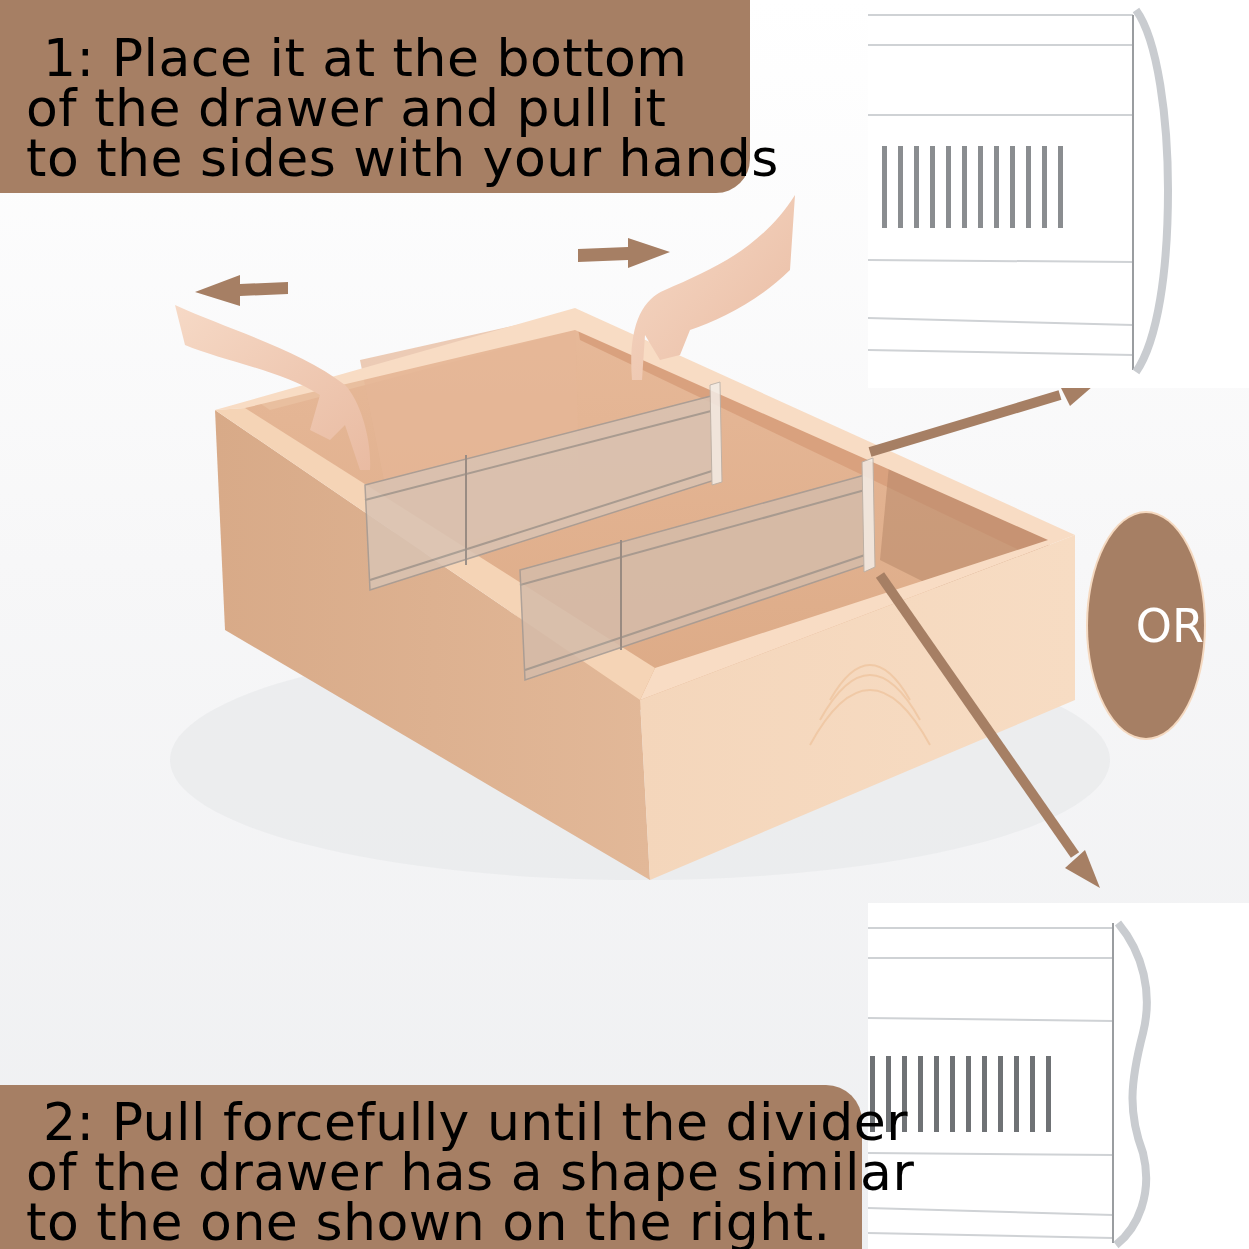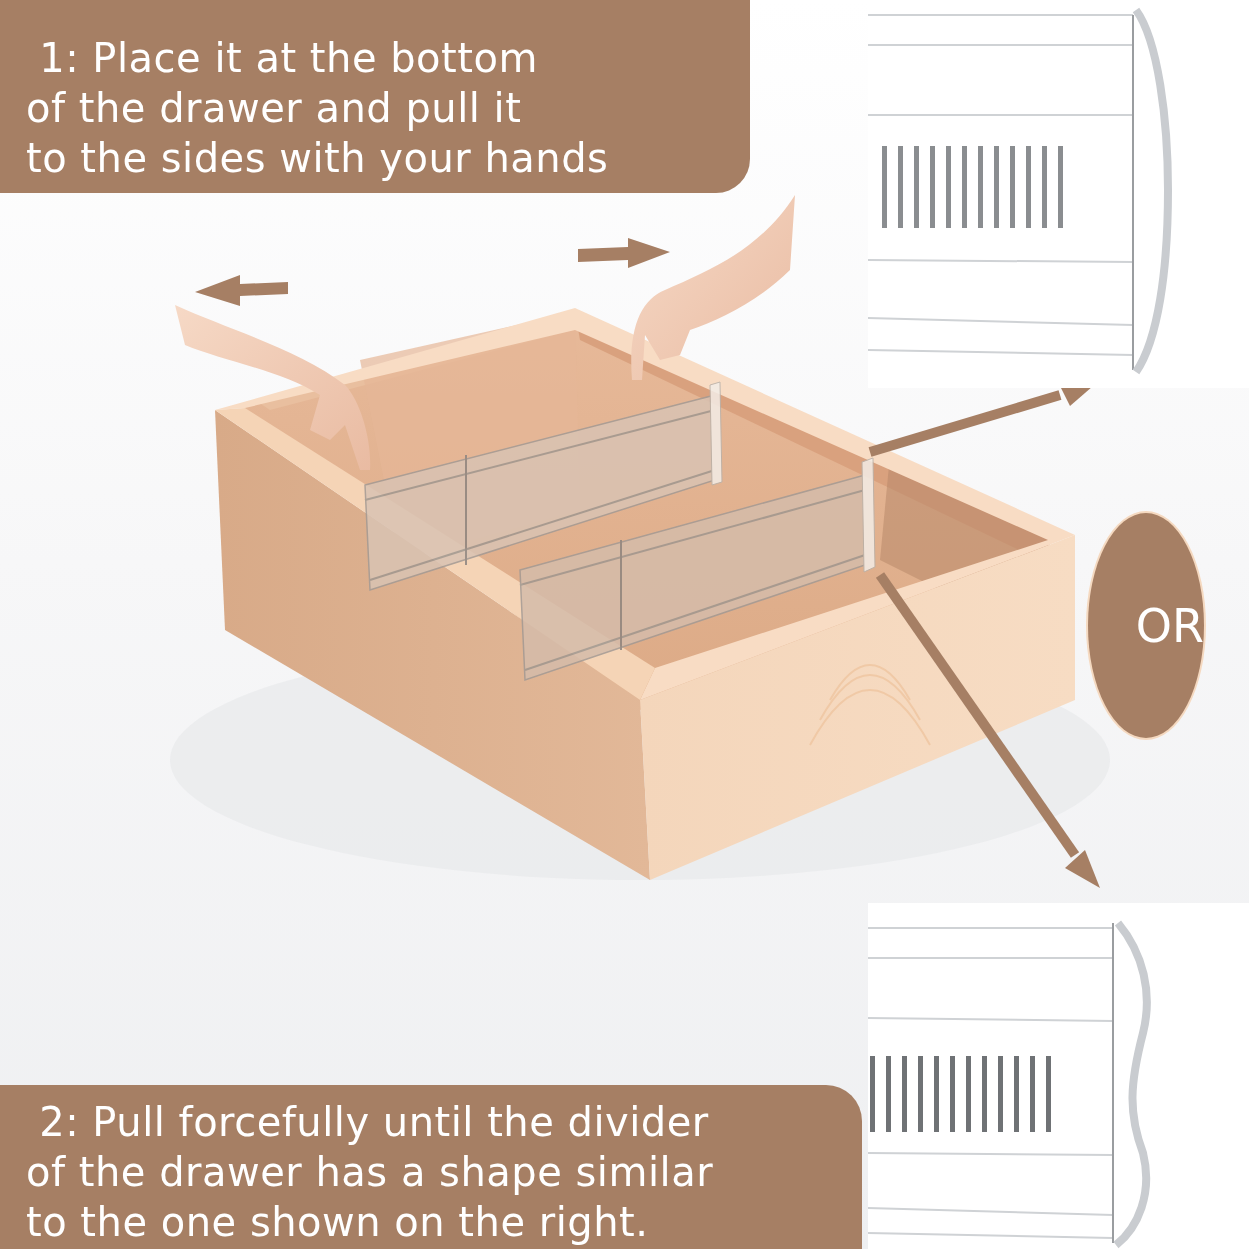--- a/index.html
+++ b/index.html
@@ -5,23 +5,23 @@
   html, body { margin: 0; padding: 0; }
   body {
     width: 1249px; height: 1249px; position: relative; overflow: hidden;
     background: linear-gradient(180deg, #ffffff 0%, #f7f7f8 45%, #eeeff1 100%);
     font-family: "DejaVu Sans", sans-serif;
   }
   .abs { position: absolute; }
 
   
   .banner {
-    background: #a67f64; color: #ffffff;
+    background: #a67f64; color: #000000;
     font-family: "DejaVu Sans", sans-serif;
-    font-size: 40px; line-height: 50px; letter-spacing: 0.5px;
+    font-size: 52px; line-height: 50px; letter-spacing: 0.5px;
     box-sizing: border-box; white-space: pre;
   }
   #banner-top {
     left: 0; top: 0; width: 750px; height: 193px;
     border-bottom-right-radius: 34px;
     padding: 33px 0 0 26px;
   }
   #banner-bottom {
     left: 0; top: 1085px; width: 862px; height: 188px;
     border-top-right-radius: 36px;

